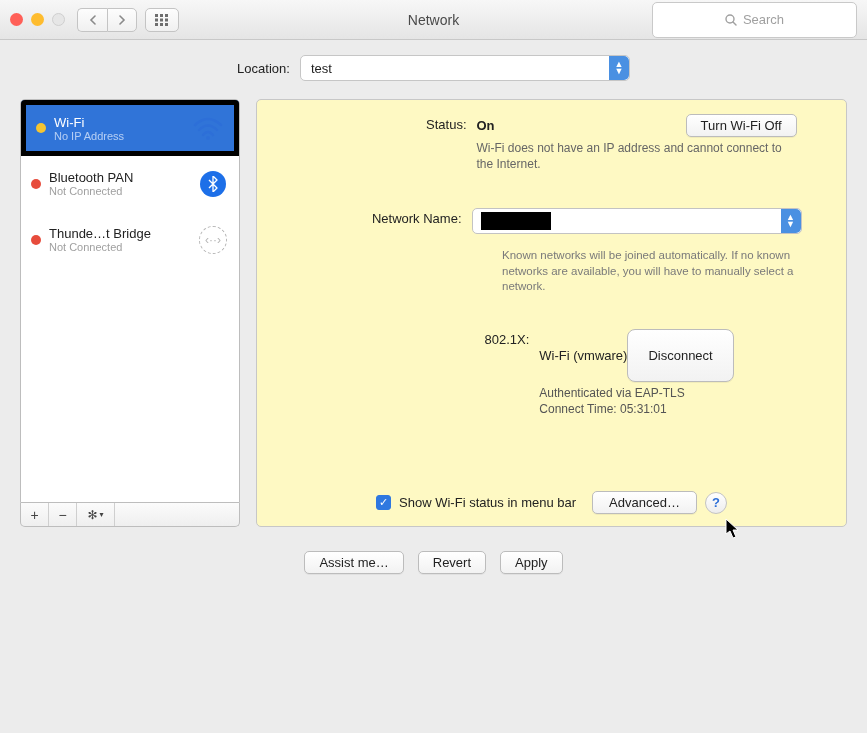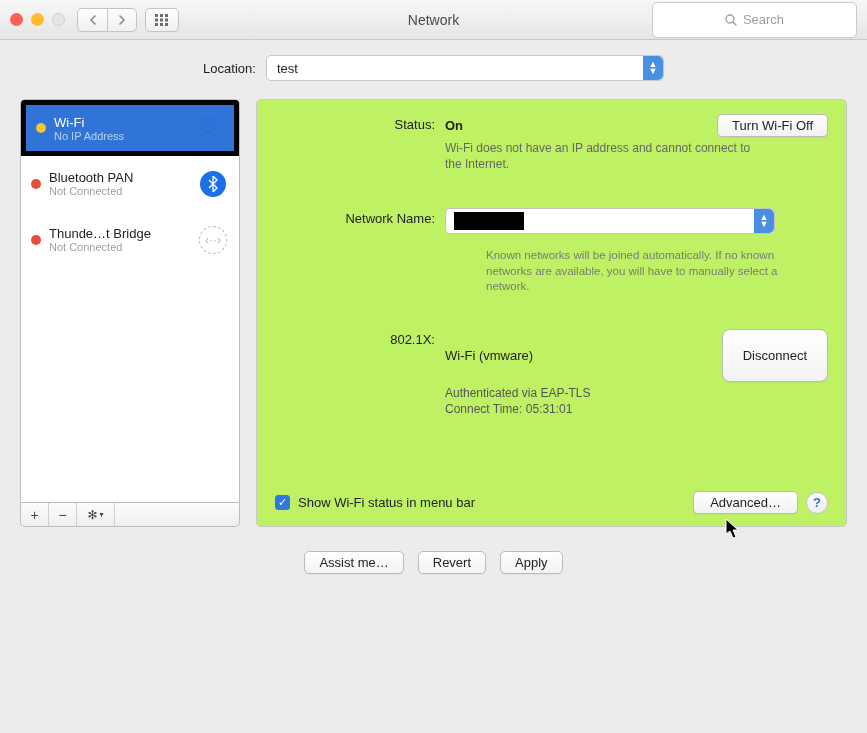--- a/index.html
+++ b/index.html
@@ -60,21 +60,21 @@
 }
 .content {
   padding: 15px 20px 10px;
 }
 .location-row {
   display: flex; align-items: center; justify-content: center;
   gap: 10px;
   margin-bottom: 18px;
 }
 .location-select {
-  width: 398px; height: 26px;
+  width: 330px; height: 26px;
   background: #fff;
   border: 1px solid #c6c6c6;
   border-radius: 5px;
   display: flex; align-items: center;
   position: relative;
   padding-left: 10px;
 }
 .select-arrows {
   position: absolute; right: 0; top: 0;
   width: 20px; height: 100%;
@@ -150,25 +150,25 @@
 .tb-btn {
   width: 28px;
   border-right: 1px solid #cfcfcf;
   display: flex; align-items:center; justify-content:center;
   color: #444;
   font-size: 14px;
 }
 .gear-btn { width: 38px; font-size: 12px; }
 .main-panel {
   flex: 1;
-  background: #bef264;
+  background: #fef9c3;
   border: 1px solid #c7c7c7;
   border-radius: 5px;
   padding: 14px 18px 12px;
-  display: flex; flex-direction: column;
+  display: flex; flex-direction: column; align-items: center;
 }
 .form-row {
   display: flex;
   margin-bottom: 10px;
 }
 .row-label {
   width: 170px;
   text-align: right;
   padding-right: 10px;
   padding-top: 3px;

